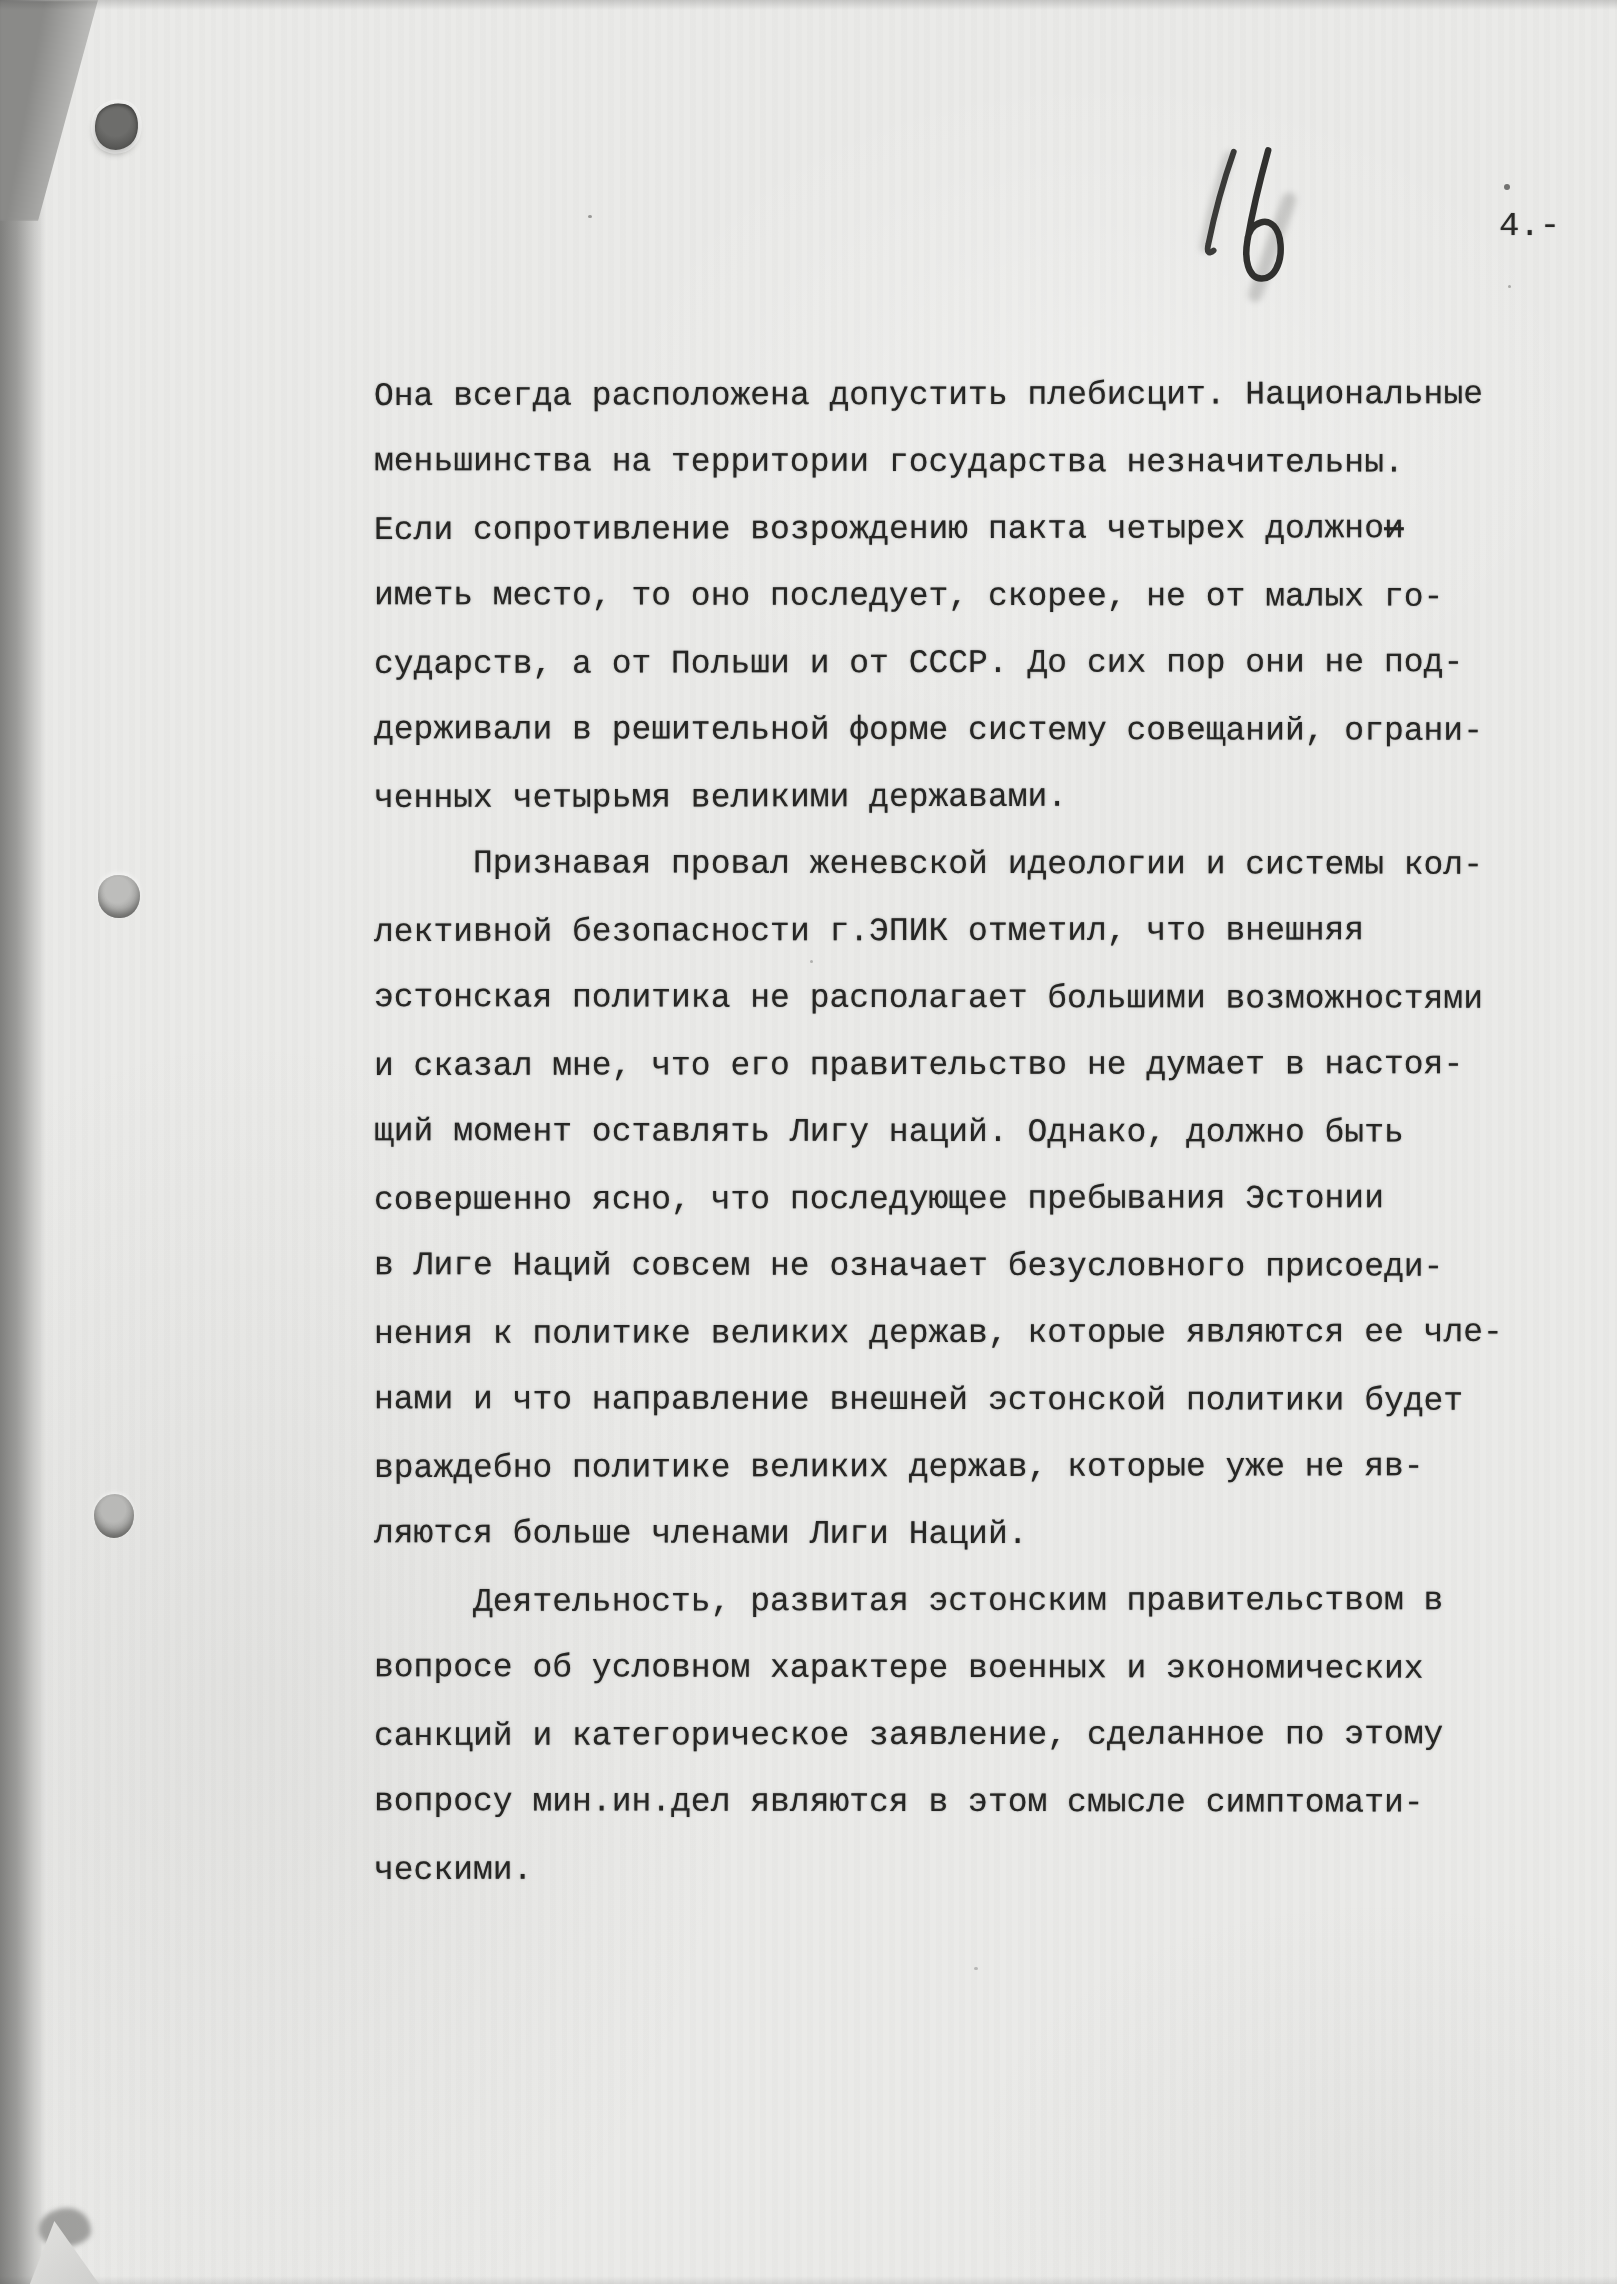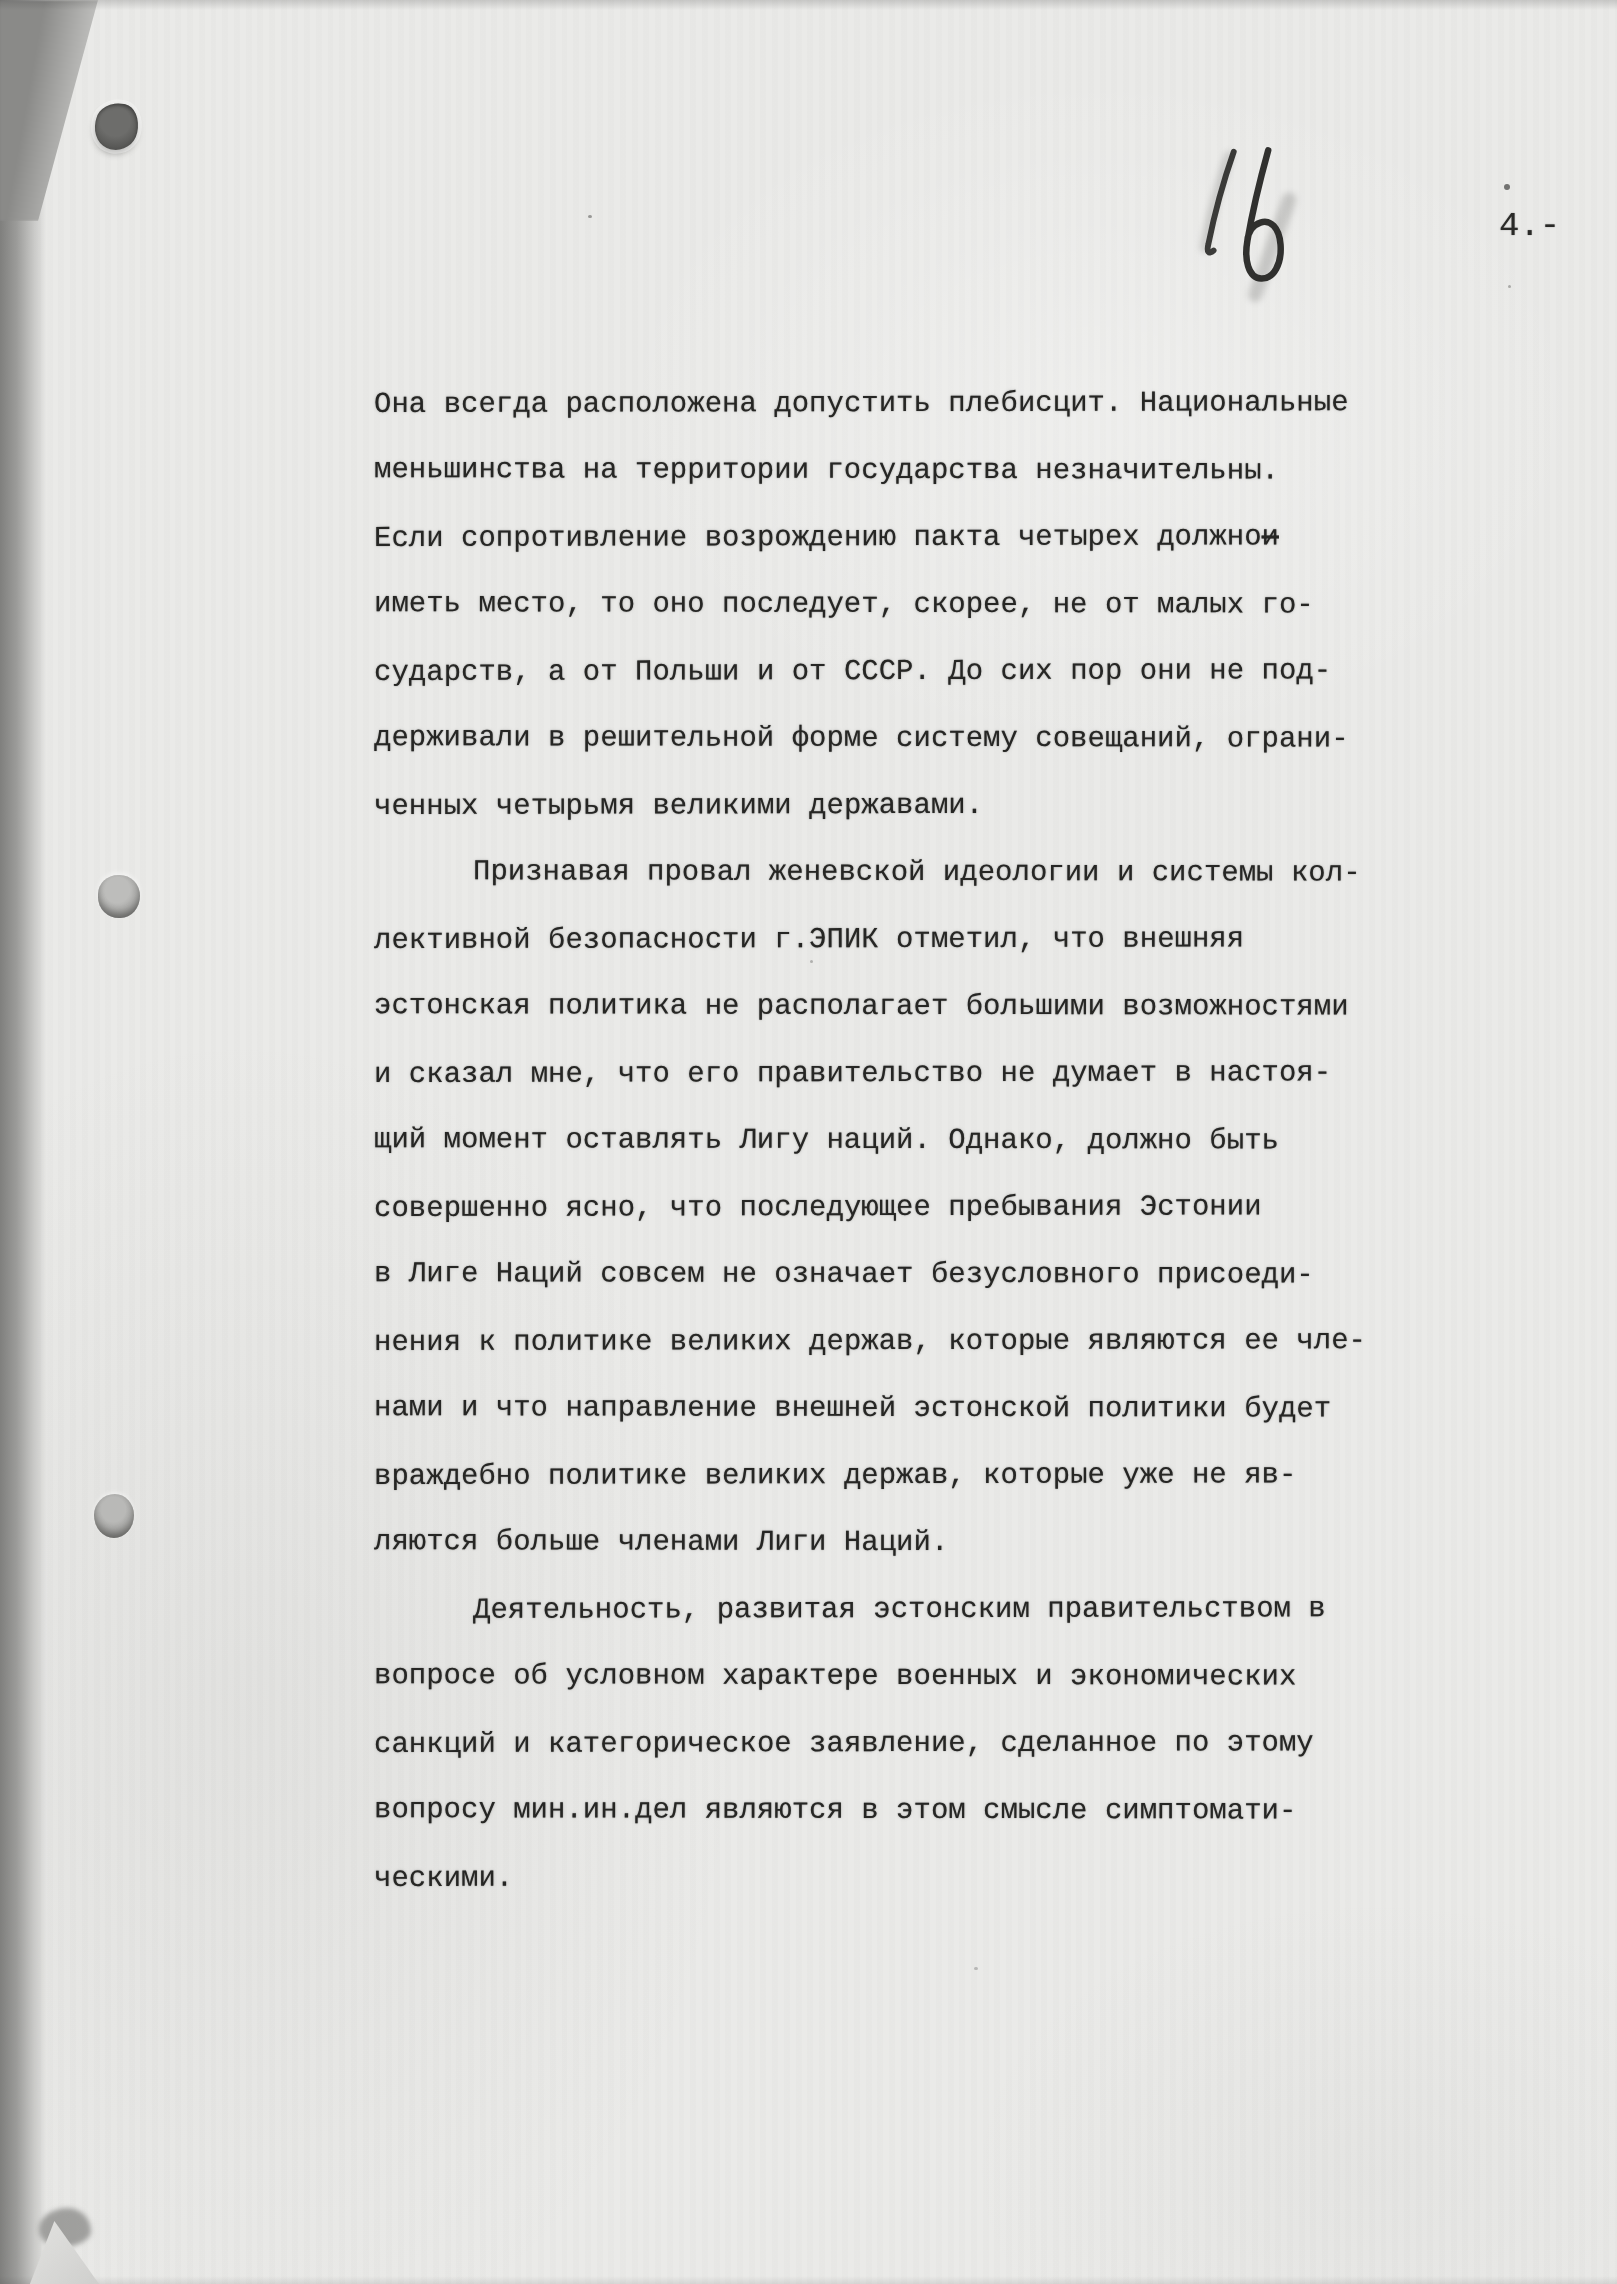--- a/index.html
+++ b/index.html
@@ -69,22 +69,22 @@
     filter:blur(2.6px);opacity:.8;
   }
   .fold .flap{
     position:absolute;left:0;top:18px;width:72px;height:63px;
     background:linear-gradient(135deg,#e2e2e0,#cfcfcd);
     clip-path:polygon(4% 100%, 38% 0, 100% 100%);
     filter:blur(0.3px);
   }
   
   .text-block{
-    position:absolute;left:374px;top:370px;width:1146px;
-    font-size:29px;line-height:67px;color:#262624;
+    position:absolute;left:374px;top:362px;width:1146px;
+    font-size:33px;line-height:67px;color:#262624;
     text-shadow:0 0 1.3px rgba(38,38,36,.55), 0 0 4.6px rgba(38,38,36,.10);
     filter:blur(0.2px);
     white-space:pre;
   }
   .line{height:67px;}
   .line.indent{padding-left:99px;}
   .line:nth-child(odd){transform:rotate(-.1deg);}
   .line:nth-child(even){transform:rotate(.08deg);}
   .overstruck{text-decoration:line-through;text-decoration-thickness:2.6px;}
   

